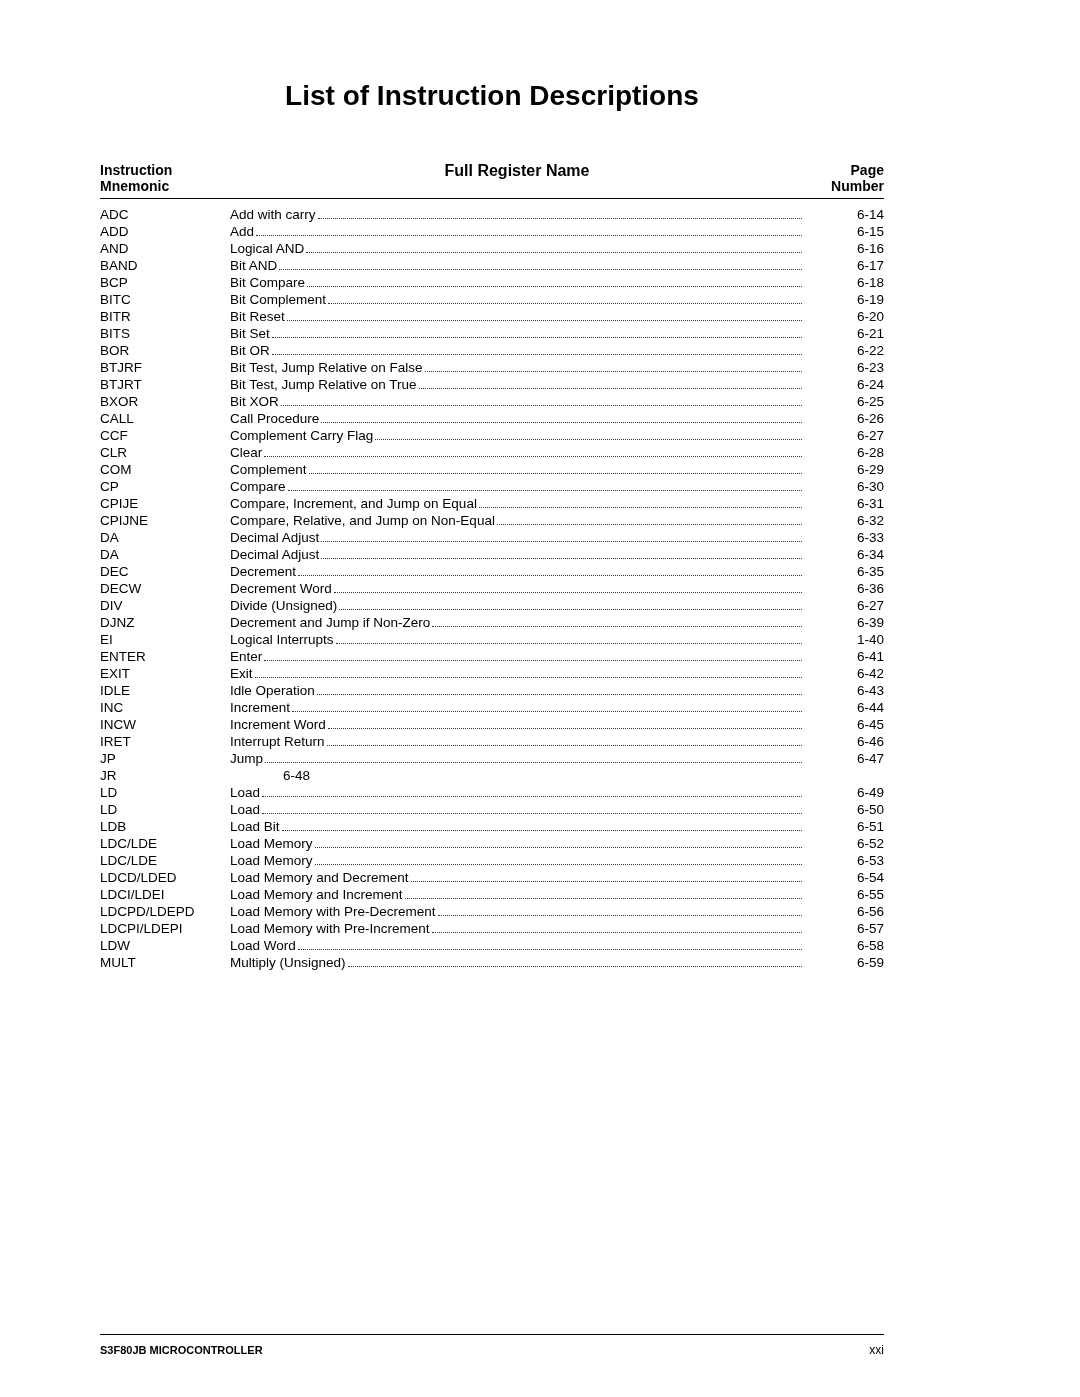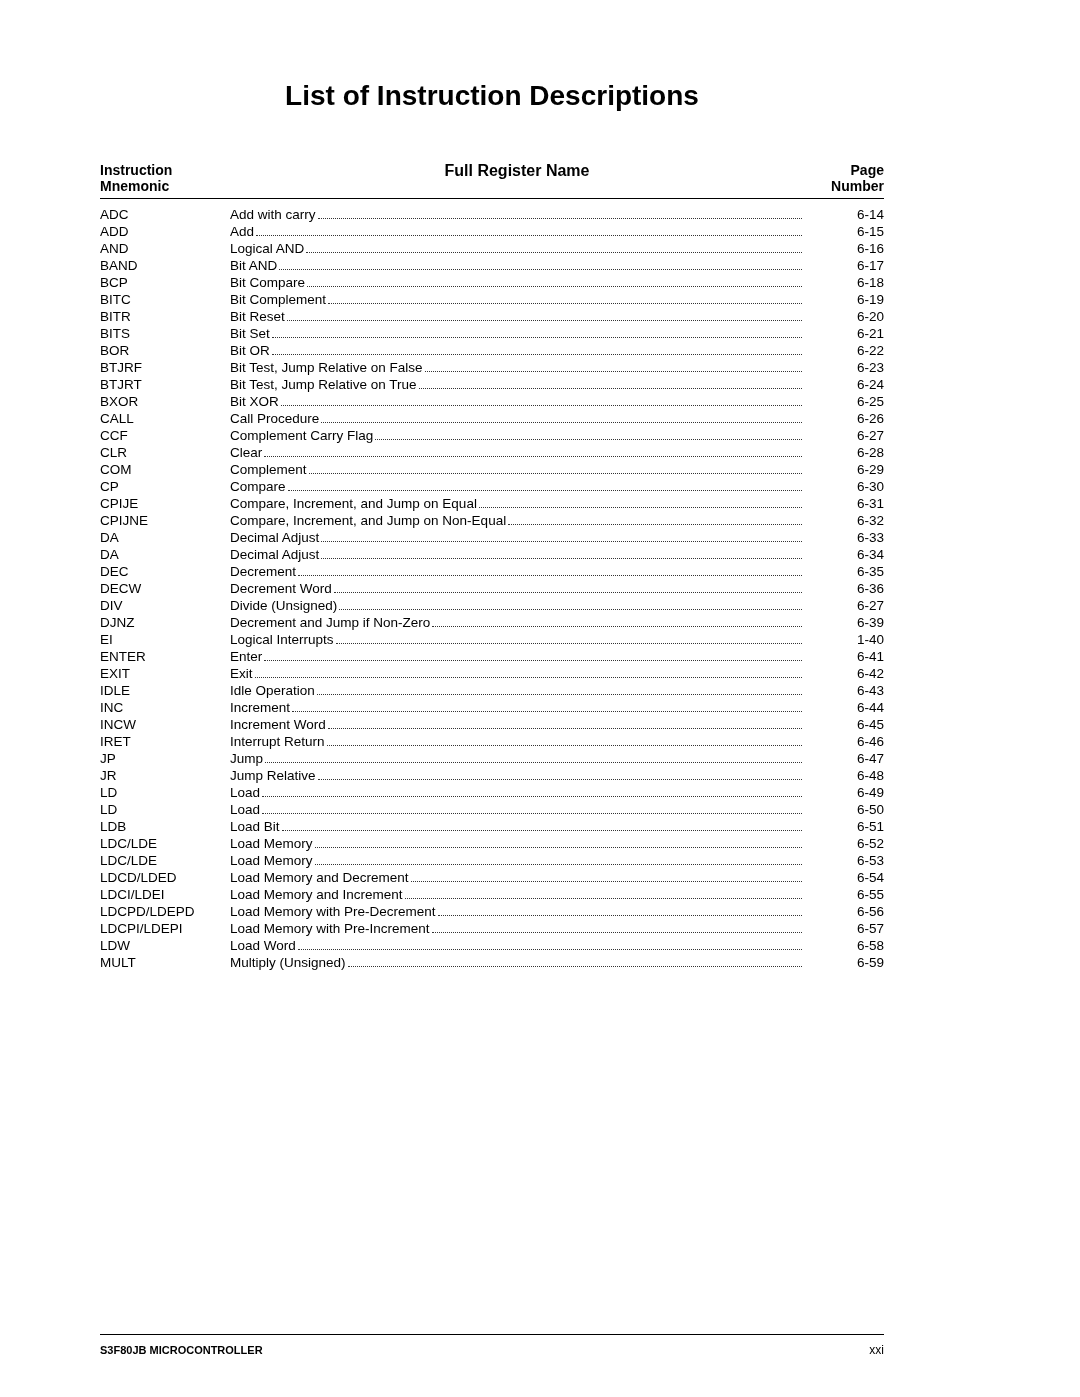--- a/index.html
+++ b/index.html
@@ -273,21 +273,21 @@
           <div class="row-mnemonic">CPIJE</div>
           <div class="row-description">
             <span class="row-desc-text">Compare, Increment, and Jump on Equal </span>
             <span class="row-dots"></span>
           </div>
           <div class="row-page">6-31</div>
         </div>
         <div class="table-row">
           <div class="row-mnemonic">CPIJNE</div>
           <div class="row-description">
-            <span class="row-desc-text">Compare, Increment, and Jump on Non-Equal </span>
+            <span class="row-desc-text">Compare, Relative, and Jump on Non-Equal </span>
             <span class="row-dots"></span>
           </div>
           <div class="row-page">6-32</div>
         </div>
         <div class="table-row">
           <div class="row-mnemonic">DA</div>
           <div class="row-description">
             <span class="row-desc-text">Decimal Adjust </span>
             <span class="row-dots"></span>
           </div>
@@ -392,24 +392,20 @@
         <div class="table-row">
           <div class="row-mnemonic">JP</div>
           <div class="row-description">
             <span class="row-desc-text">Jump </span>
             <span class="row-dots"></span>
           </div>
           <div class="row-page">6-47</div>
         </div>
         <div class="table-row">
           <div class="row-mnemonic">JR</div>
-          <div class="row-description">
-            <span class="row-desc-text">Jump Relative </span>
-            <span class="row-dots"></span>
-          </div>
           <div class="row-page">6-48</div>
         </div>
         <div class="table-row">
           <div class="row-mnemonic">LD</div>
           <div class="row-description">
             <span class="row-desc-text">Load </span>
             <span class="row-dots"></span>
           </div>
           <div class="row-page">6-49</div>
         </div>

